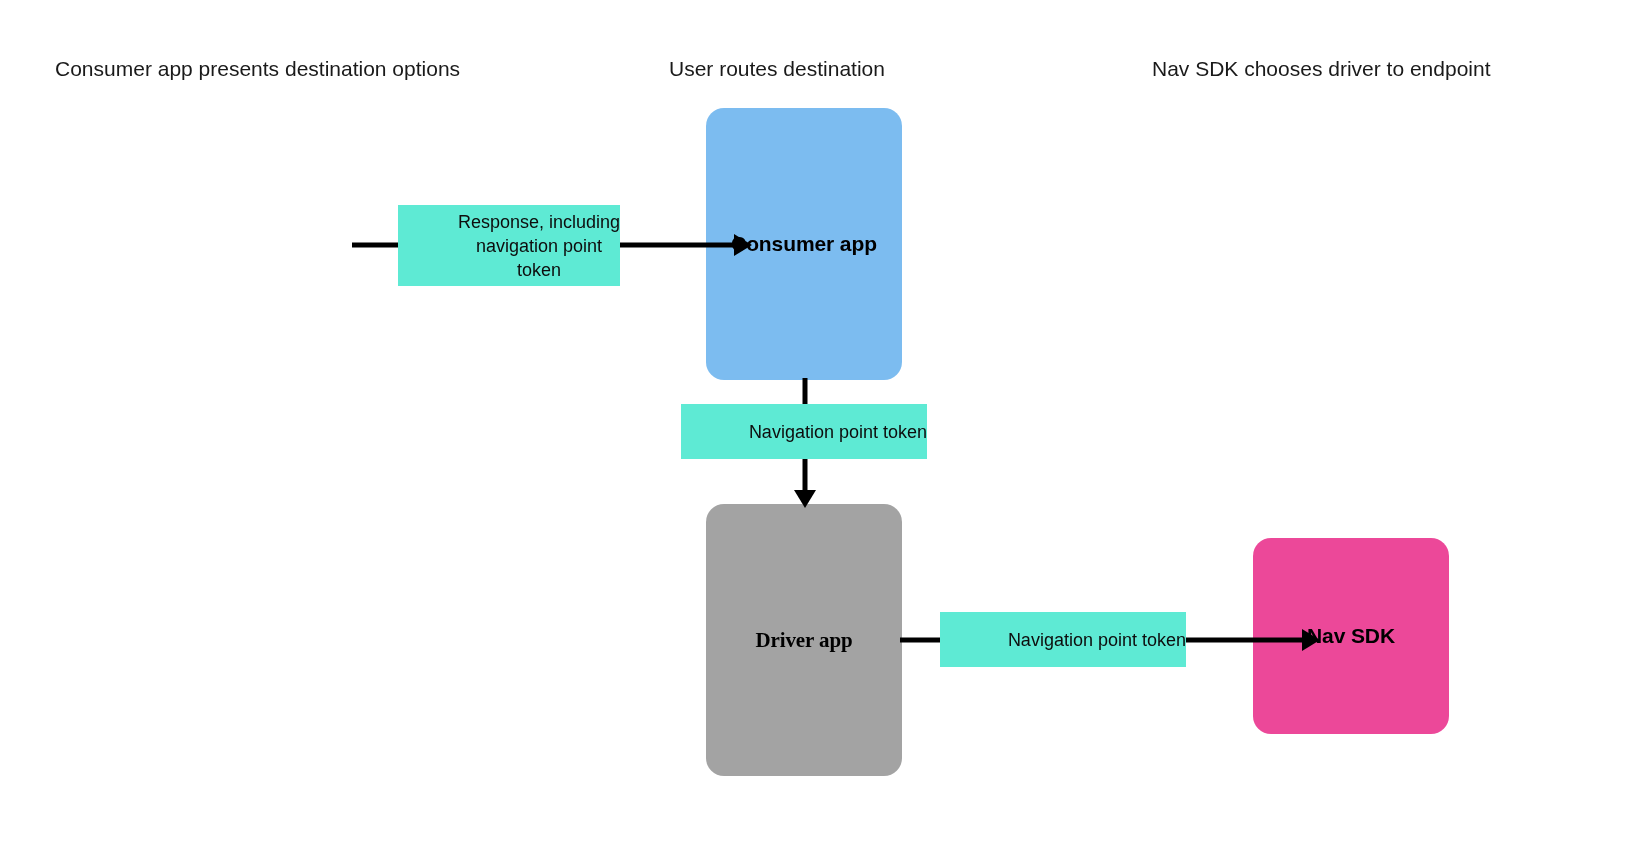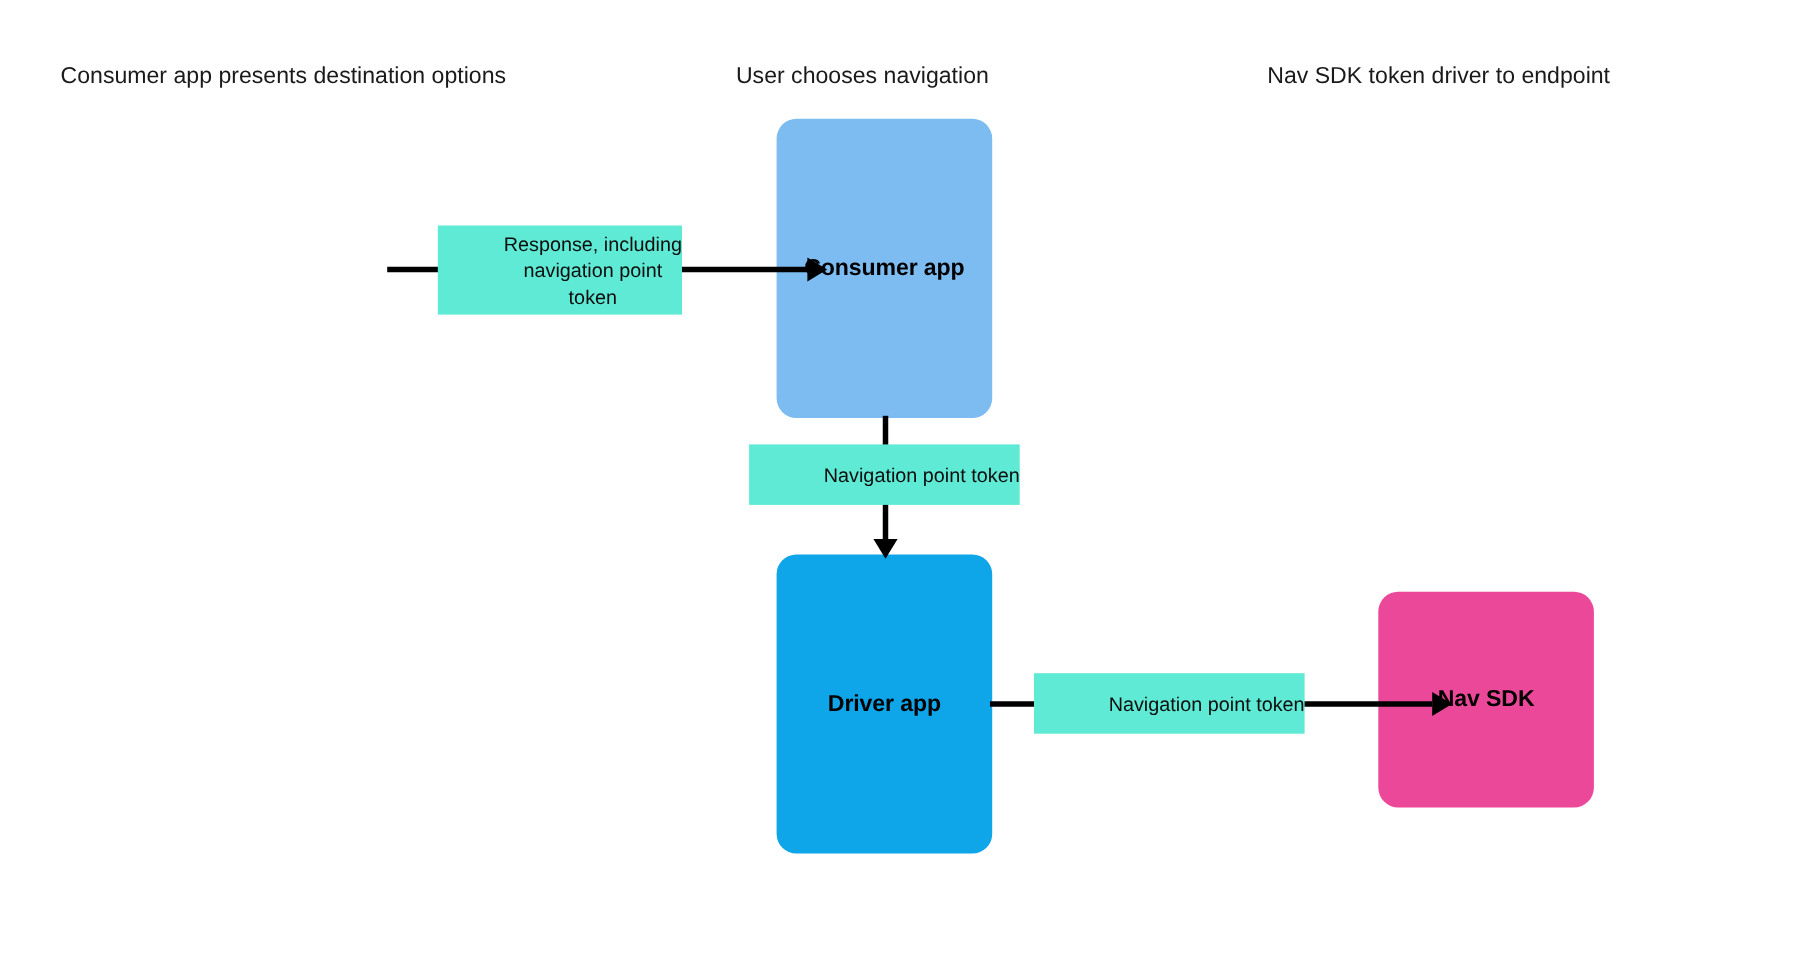--- a/index.html
+++ b/index.html
@@ -42,21 +42,21 @@
     font-size: 21px;
     font-weight: 700;
     color: #000000;
     text-align: center;
     line-height: 26px;
     letter-spacing: -0.1px;
   }
 
   .node-geocoding { background: #a9efdb; }
   .node-consumer  { background: #7cbcf0; }
-  .node-driver    { background: #0ea5e9; }
+  .node-driver    { background: #a3a3a3; font-family: Liberation Serif, serif; }
   .node-navsdk    { background: #ec4899; }
 
   
   .edge-label {
     position: absolute;
     background: #5eead4;
     display: flex;
     align-items: center;
     justify-content: flex-end;
     box-sizing: border-box;
@@ -79,23 +79,23 @@
   }
   .conn svg { display: block; overflow: visible; }
 </style>
 </head>
 <body>
 
 <div id="canvas">
 
   <div class="col-header" style="left:55px; top:55px;">Consumer app presents destination options</div>
 
-  <div class="col-header" style="left:669px; top:55px;">User chooses navigation</div>
+  <div class="col-header" style="left:669px; top:55px;">User routes destination</div>
 
-  <div class="col-header" style="left:1152px; top:55px;">Nav SDK token driver to endpoint</div>
+  <div class="col-header" style="left:1152px; top:55px;">Nav SDK chooses driver to endpoint</div>
 
   <div class="conn" style="left:352px; top:230px; width:400px; height:30px;">
     <svg width="400" height="30" viewBox="0 0 400 30">
       <line x1="0" y1="15" x2="382" y2="15" stroke="#000000" stroke-width="5"></line>
       <polygon points="382,4 400,15 382,26" fill="#000000"></polygon>
     </svg>
   </div>
 
   <div class="conn" style="left:790px; top:378px; width:30px; height:130px;">
     <svg width="30" height="130" viewBox="0 0 30 130">

